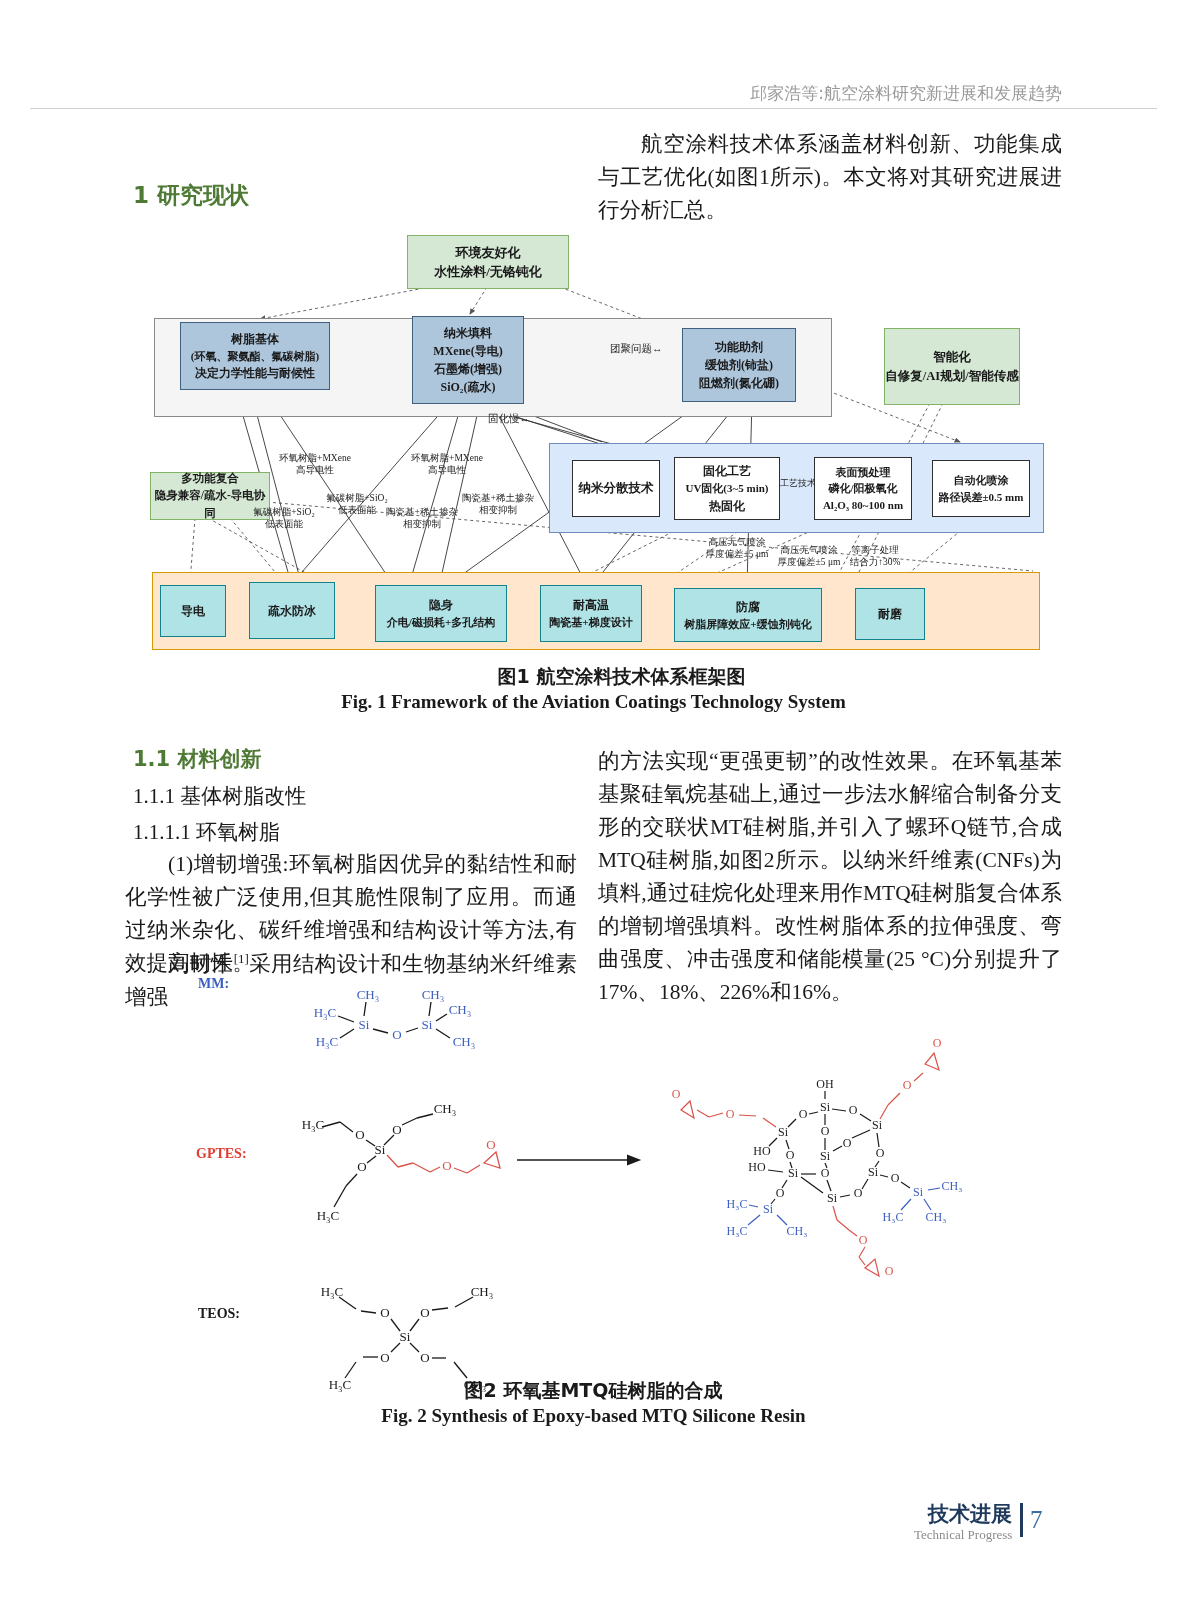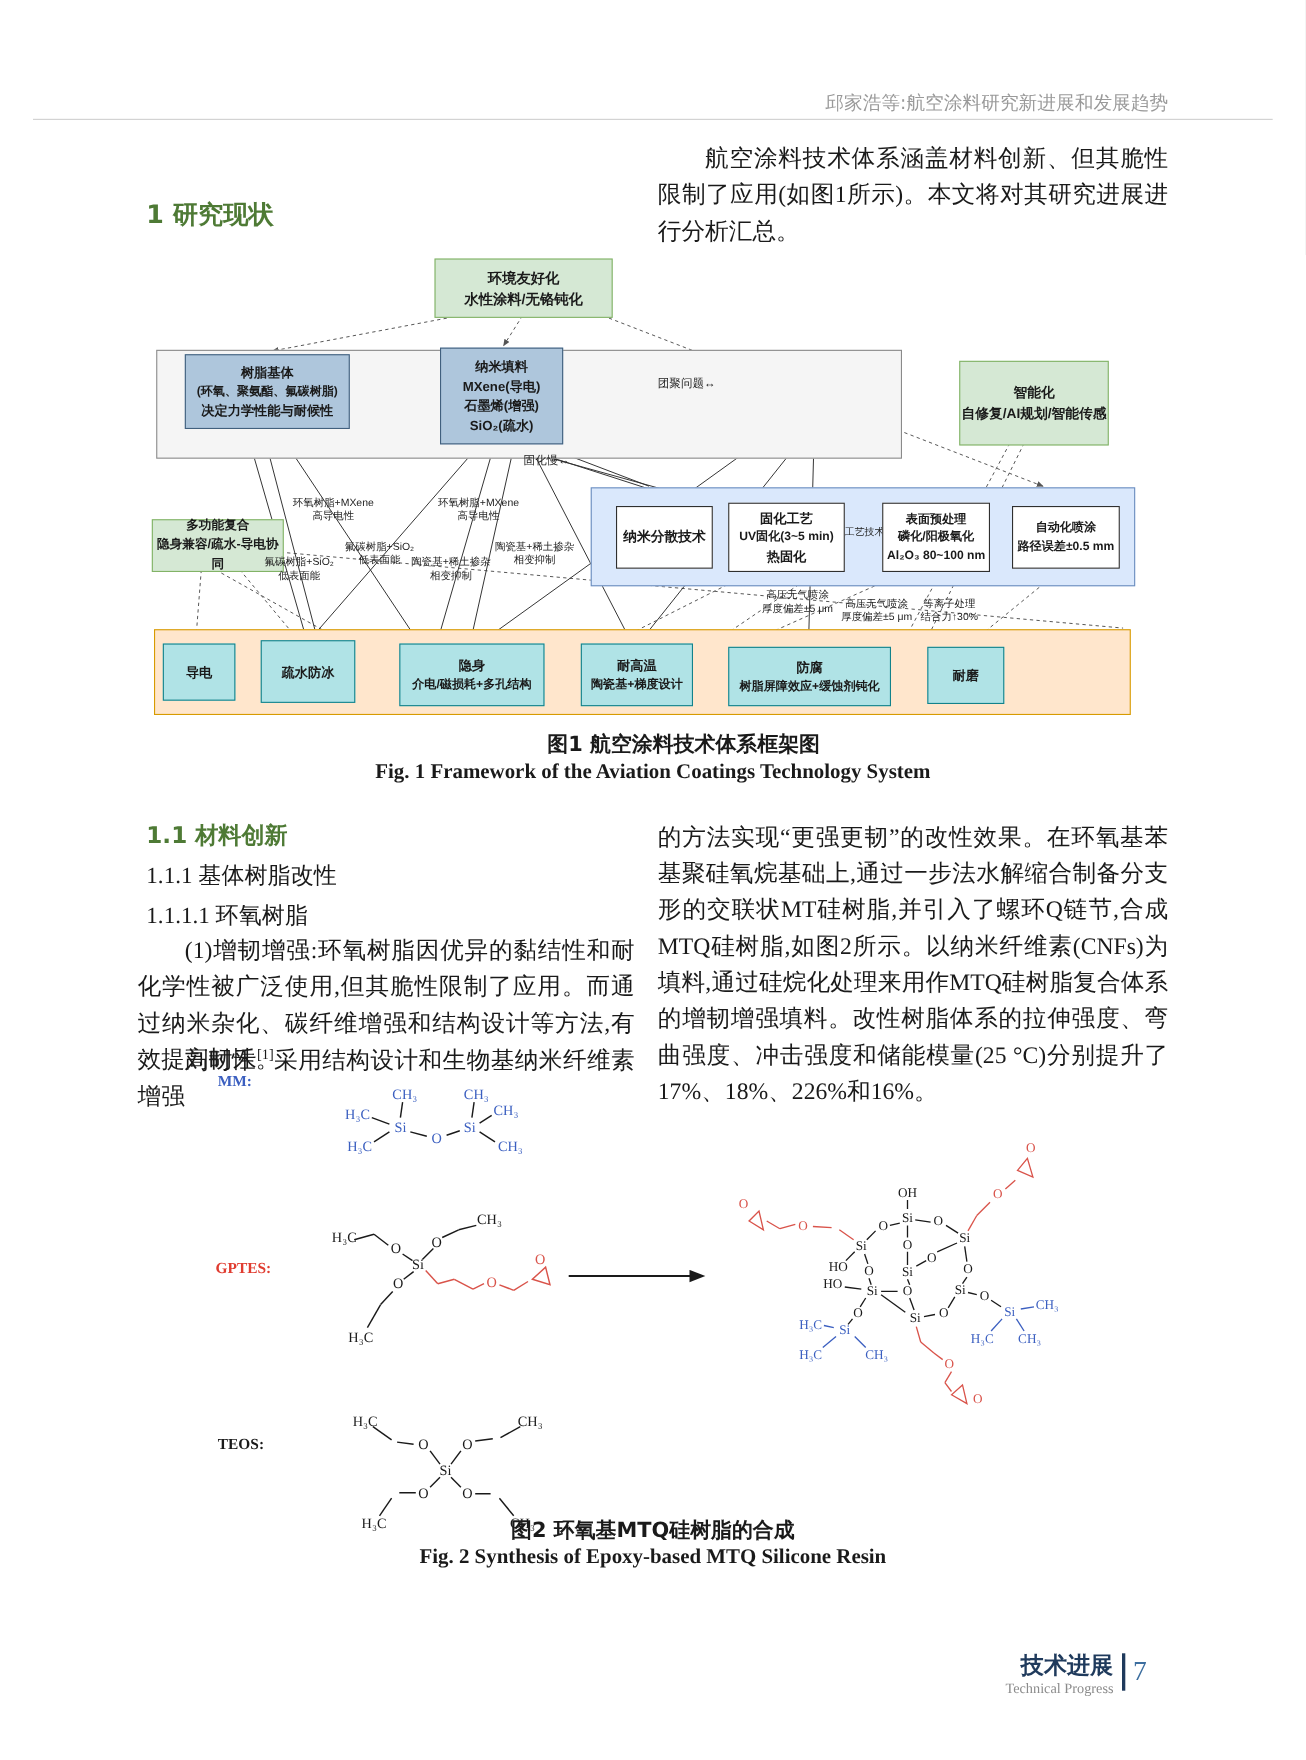--- a/index.html
+++ b/index.html
@@ -10,22 +10,22 @@
   .running-head{position:absolute;right:125px;top:82px;font-size:17px;color:#9a9a9a;
         font-family:"DejaVu Sans","Liberation Sans",sans-serif;}
   .head-rule{position:absolute;left:30px;top:108px;width:1127px;height:1px;background:#cfcfcf;}
   
   .bodytxt{font-size:21.5px;line-height:33px;text-align:justify;}
   .h1{font-family:"DejaVu Sans","Liberation Sans",sans-serif;font-weight:bold;color:#4e7a35;font-size:23px;}
   .h2{font-family:"DejaVu Sans","Liberation Sans",sans-serif;font-weight:bold;color:#4e7a35;font-size:21px;}
   .h3{font-size:21px;font-weight:500;}
   sup.ref{font-size:13px;vertical-align:super;line-height:0;}
   
-  .fig1{position:absolute;left:128px;top:230px;width:912px;height:424px;
-        font-family:Liberation Sans, sans-serif;}
+  .fig1{position:absolute;left:140px;top:230px;width:912px;height:424px;
+        font-family:Liberation Serif, serif;}
   .box{position:absolute;border:1px solid #666;display:flex;flex-direction:column;
        justify-content:center;align-items:center;text-align:center;line-height:1.5;
        font-size:12px;font-weight:600;color:#1a1a1a;}
   .green{background:#d5e8d4;border-color:#82b366;}
   .bluegrey{background:#aec6dc;border-color:#41607e;}
   .band-grey{background:#f5f5f5;border-color:#8a8a8a;}
   .band-blue{background:#dae8fc;border-color:#6c8ebf;}
   .band-orange{background:#ffe6cc;border-color:#d79b00;}
   .whitebox{background:#ffffff;border-color:#2f2f2f;}
   .cyan{background:#b0e3e6;border-color:#12828b;}
@@ -51,21 +51,21 @@
 </style>
 </head>
 <body>
 
 <div class="page">
 
   <div class="running-head">邱家浩等:航空涂料研究新进展和发展趋势</div>
   <div class="head-rule"></div>
 
   <div class="abs h1" style="left:133px;top:180px;">1   研究现状</div>
-  <div class="abs bodytxt" style="left:598px;top:128px;width:464px;text-indent:2em;">航空涂料技术体系涵盖材料创新、但其脆性限制了应用(如图1所示)。本文将对其研究进展进行分析汇总。</div>
+  <div class="abs bodytxt" style="left:598px;top:128px;width:464px;text-indent:2em;">航空涂料技术体系涵盖材料创新、功能集成与工艺优化(如图1所示)。本文将对其研究进展进行分析汇总。</div>
 
   <div class="fig1">
 
     <svg width="912" height="424" style="position:absolute;left:0;top:0;">
       <defs>
         <marker id="arS" markerWidth="8" markerHeight="8" refX="6" refY="3" orient="auto">
             <path d="M0,0 L7,3 L0,6 Z" fill="#333"></path>
           </marker>
         <marker id="arD" markerWidth="8" markerHeight="8" refX="6" refY="3" orient="auto">
             <path d="M0,0 L7,3 L0,6 Z" fill="#555"></path>
@@ -120,20 +120,25 @@
       <div style="font-size:11px;">(环氧、聚氨酯、氟碳树脂)</div>
       <div>决定力学性能与耐候性</div>
     </div>
     <div class="box bluegrey" style="left:272px;top:86px;width:110px;height:86px;">
       <div>纳米填料</div>
       <div>MXene(导电)</div>
       <div>石墨烯(增强)</div>
       <div>SiO₂(疏水)</div>
     </div>
     <div class="lbl-md" style="left:470px;top:112px;">团聚问题↔</div>
+    <div class="box bluegrey" style="left:542px;top:98px;width:112px;height:72px;">
+      <div>功能助剂</div>
+      <div>缓蚀剂(铈盐)</div>
+      <div>阻燃剂(氮化硼)</div>
+    </div>
     <div class="box green" style="left:744px;top:98px;width:134px;height:75px;font-size:12.5px;">
       <div>智能化</div>
       <div>自修复/AI规划/智能传感</div>
     </div>
     <div class="lbl-md" style="left:348px;top:182px;">固化慢↔</div>
 
     <div class="box green" style="left:10px;top:242px;width:118px;height:46px;font-size:11.5px;">
       <div>多功能复合</div>
       <div>隐身兼容/疏水-导电协同</div>
     </div>

